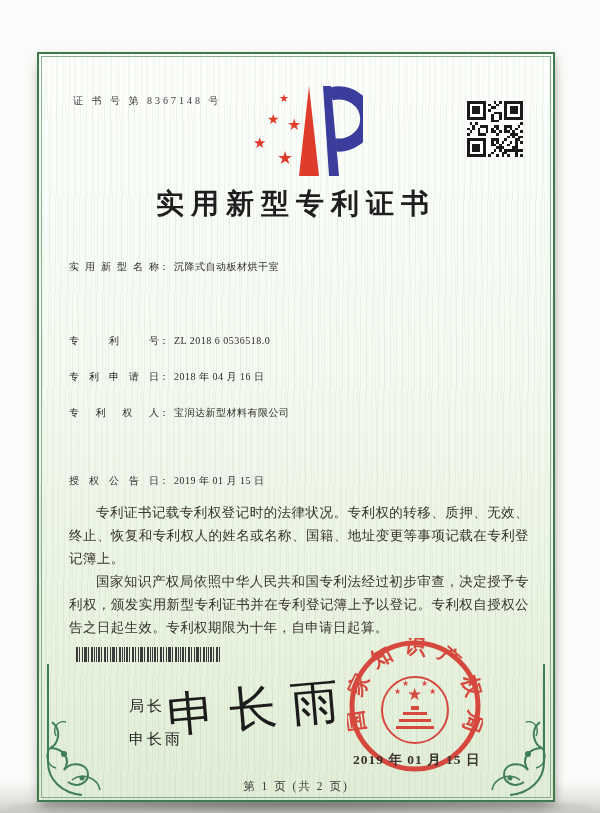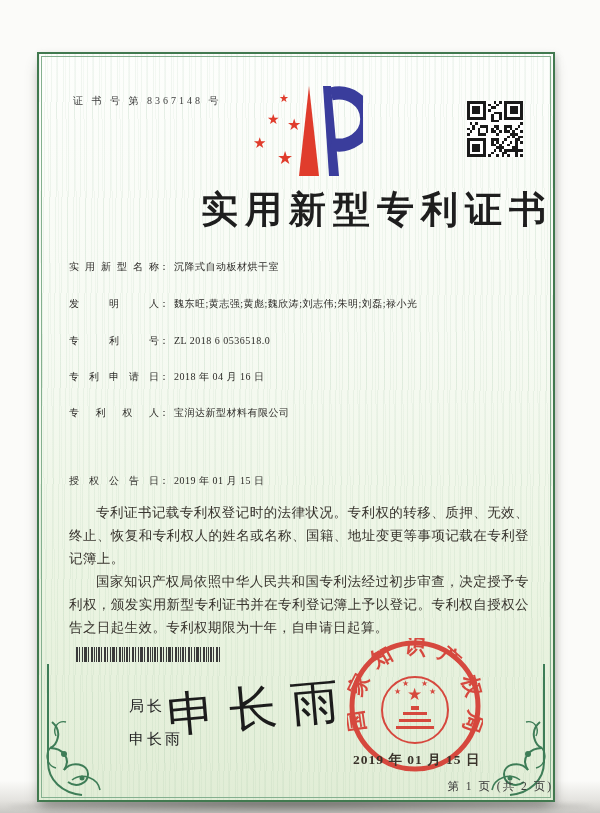--- a/index.html
+++ b/index.html
@@ -23,22 +23,22 @@
     position:absolute;inset:0;pointer-events:none;
     background:
       repeating-linear-gradient(90.6deg,rgba(122,170,132,.10) 0 1px,transparent 1px 6px),
       repeating-linear-gradient(89.2deg,rgba(122,170,132,.07) 0 1px,transparent 1px 9px);
   }
   .inner-frame{position:absolute;inset:2px;border:1px solid #84b08f;pointer-events:none;}
   .cert-no{position:absolute;left:34px;top:40px;font-size:10px;letter-spacing:3px;color:#3d3d3d;}
   .logo{position:absolute;left:206px;top:28px;width:118px;height:104px;}
   .qr{position:absolute;left:428px;top:47px;width:56px;height:56px;}
   .title{
-    position:absolute;left:0;right:0;top:131px;text-align:right;
-    font-size:37px;font-weight:700;letter-spacing:7px;color:#1e1e1e;
+    position:absolute;left:0;right:0;top:131px;text-align:center;
+    font-size:28px;font-weight:700;letter-spacing:7px;color:#1e1e1e;
   }
   .row{position:absolute;left:30px;right:18px;font-size:10px;color:#2d2b28;white-space:nowrap;}
   .flabel{display:inline-block;width:90px;text-align:justify;text-align-last:justify;vertical-align:top;}
   .fcolon{display:inline-block;width:15px;}
   .fvalue{letter-spacing:.5px;}
   .pair2{position:absolute;left:232px;top:0;}
   .legal{
     position:absolute;left:30px;right:24px;top:447px;
     font-size:13.5px;line-height:23px;text-align:justify;color:#38342e;letter-spacing:.4px;
   }
@@ -48,21 +48,21 @@
   .signature{position:absolute;left:116px;top:604px;width:210px;height:100px;z-index:3;}
   .seal{position:absolute;left:308px;top:584px;width:136px;height:136px;z-index:2;opacity:.9;}
   .seal-date{
     position:absolute;left:314px;top:697px;width:160px;z-index:4;
     font-size:13.5px;font-weight:700;color:#3a332b;letter-spacing:1px;white-space:nowrap;
   }
   .flourish{position:absolute;bottom:3px;width:80px;height:135px;z-index:1;}
   .flourish.left{left:3px;}
   .flourish.right{right:3px;transform:scaleX(-1);}
   .footer{
-    position:absolute;left:0;right:0;bottom:6px;text-align:right;
+    position:absolute;left:0;right:0;bottom:6px;text-align:center;
     font-size:11.5px;color:#3b3b3b;letter-spacing:2px;z-index:5;
   }
 </style>
 </head>
 <body>
 
 <div class="sheet-shadow"></div>
 
 <div class="paper">
   <div class="guilloche"></div>
@@ -292,23 +292,20 @@
           <rect x="20" y="20" width="1" height="1"></rect>
         </g>
     </svg>
   </div>
 
   <div class="title">实用新型专利证书</div>
 
   <div class="row" style="top:206px">
     <span class="flabel">实用新型名称</span><span class="fcolon">：</span><span class="fvalue">沉降式自动板材烘干室</span>
   </div>
-  <div class="row" style="top:243px">
-    <span class="flabel">发明人</span><span class="fcolon">：</span><span class="fvalue">魏东旺;黄志强;黄彪;魏欣涛;刘志伟;朱明;刘磊;禄小光</span>
-  </div>
   <div class="row" style="top:280px">
     <span class="flabel">专利号</span><span class="fcolon">：</span><span class="fvalue">ZL 2018 6 0536518.0</span>
   </div>
   <div class="row" style="top:316px">
     <span class="flabel">专利申请日</span><span class="fcolon">：</span><span class="fvalue">2018 年 04 月 16 日</span>
   </div>
   <div class="row" style="top:352px">
     <span class="flabel">专利权人</span><span class="fcolon">：</span><span class="fvalue">宝润达新型材料有限公司</span>
   </div>
   <div class="row" style="top:420px">

